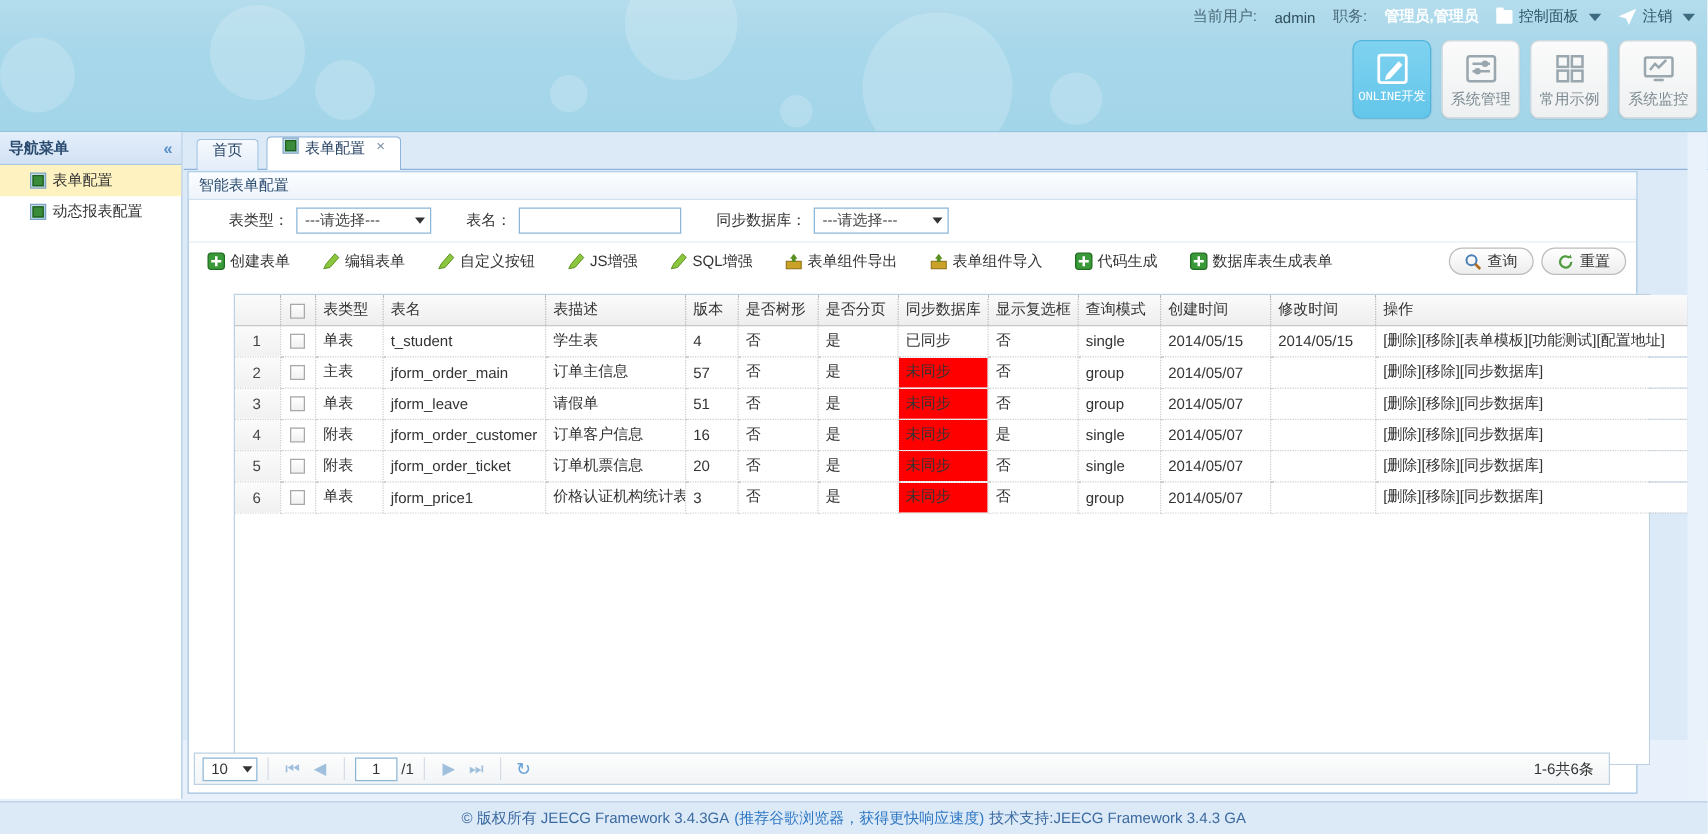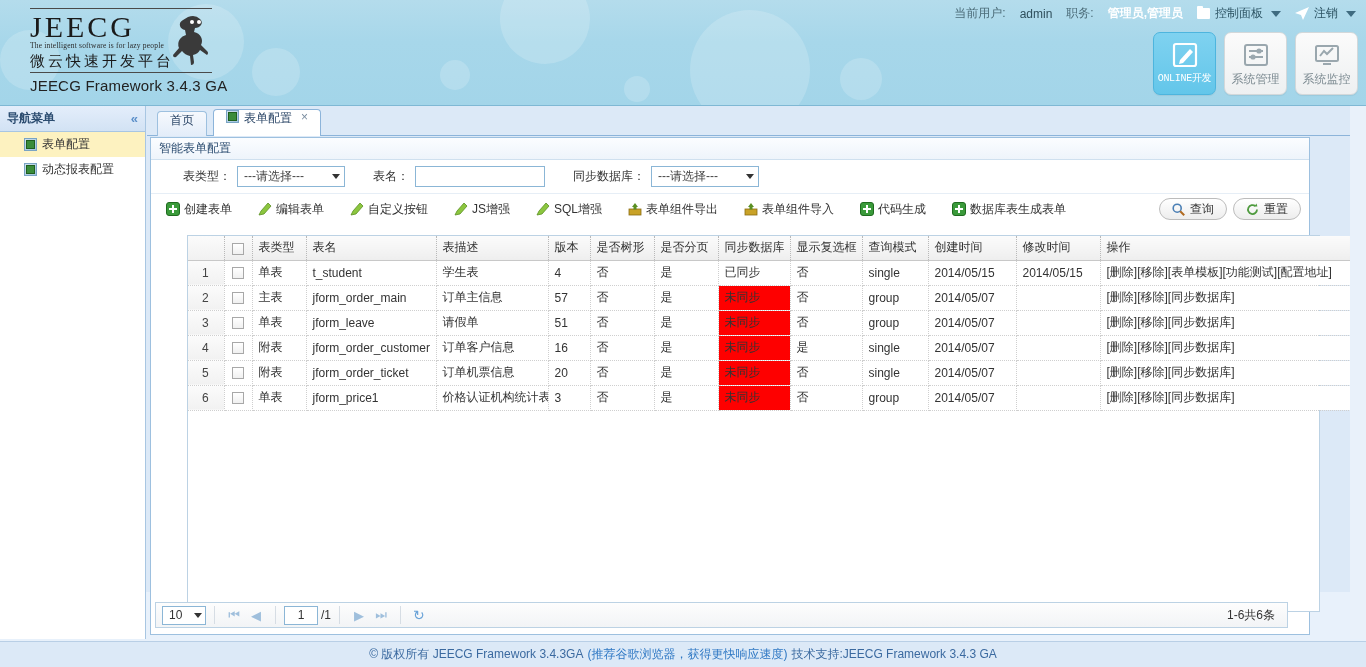--- a/index.html
+++ b/index.html
@@ -414,33 +414,20 @@
 <div class="header">
   <div class="bubble b1"></div>
   <div class="bubble b2"></div>
   <div class="bubble b3"></div>
   <div class="bubble b4"></div>
   <div class="bubble b5"></div>
   <div class="bubble b6"></div>
   <div class="bubble b7"></div>
   <div class="bubble b8"></div>
 
-  <div class="logo-wrap">
-    <div class="logo-box">
-      <div class="logo-word">JEECG</div>
-      <div class="logo-tag">The intelligent software is for lazy people</div>
-      <div class="logo-cn">微云快速开发平台</div>
-      <svg class="gecko" viewBox="0 0 46 56">
-        <path d="M20 4 q7-3 12 2 q3 3 1 6 q-2 3-6 3 l-1 4 q5 1 7 5 q2 4 0 8 l6 6 q2 2 0 4 l-7-5 q-2 4-7 5 l1 7 q0 3-3 3 l-1-9 q-5-1-8-5 l-6 6 q-3 1-3-2 l6-7 q-2-5 1-9 q2-3 6-4 l-1-5 q-4-1-5-4 q-1-4 3-6 z" fill="#3a3a3a"></path>
-        <circle cx="24" cy="9" r="2" fill="#fff"></circle>
-        <circle cx="31" cy="9" r="2" fill="#fff"></circle>
-      </svg>
-    </div>
-    <div class="logo-ver">JEECG Framework 3.4.3 GA</div>
-  </div>
 
   <div class="topinfo">
     <span>当前用户:</span>
     <span class="val">admin</span>
     <span>职务:</span>
     <span class="role">管理员,管理员</span>
     <div class="ti-item">
       <span class="ico-panel"></span>
       <span>控制面板</span>
       <span class="caret"></span>
@@ -468,20 +455,31 @@
       <span class="nb-ico">
         <svg width="26" height="26" viewBox="0 0 26 26">
             <rect x="2" y="3" width="22" height="20" rx="2" fill="none" stroke="#9aa7ae" stroke-width="2"></rect>
             <line x1="6" y1="9" x2="20" y2="9" stroke="#9aa7ae" stroke-width="2"></line>
             <line x1="6" y1="15" x2="20" y2="15" stroke="#9aa7ae" stroke-width="2"></line>
             <circle cx="16" cy="9" r="2.6" fill="#9aa7ae"></circle>
             <circle cx="10" cy="15" r="2.6" fill="#9aa7ae"></circle>
           </svg>
       </span>
       <span class="nb-lbl">系统管理</span>
+    </div>
+    <div class="navbtn">
+      <span class="nb-ico">
+        <svg width="26" height="26" viewBox="0 0 26 26">
+            <rect x="3" y="3" width="8.5" height="8.5" fill="none" stroke="#9aa7ae" stroke-width="2"></rect>
+            <rect x="14.5" y="3" width="8.5" height="8.5" fill="none" stroke="#9aa7ae" stroke-width="2"></rect>
+            <rect x="3" y="14.5" width="8.5" height="8.5" fill="none" stroke="#9aa7ae" stroke-width="2"></rect>
+            <rect x="14.5" y="14.5" width="8.5" height="8.5" fill="none" stroke="#9aa7ae" stroke-width="2"></rect>
+          </svg>
+      </span>
+      <span class="nb-lbl">常用示例</span>
     </div>
     <div class="navbtn">
       <span class="nb-ico">
         <svg width="26" height="26" viewBox="0 0 26 26">
             <rect x="2" y="4" width="22" height="15" rx="1.5" fill="none" stroke="#9aa7ae" stroke-width="2"></rect>
             <polyline points="6,14 10,9 13,12 19,6" fill="none" stroke="#9aa7ae" stroke-width="2"></polyline>
             <line x1="9" y1="22" x2="17" y2="22" stroke="#9aa7ae" stroke-width="2"></line>
           </svg>
       </span>
       <span class="nb-lbl">系统监控</span>

